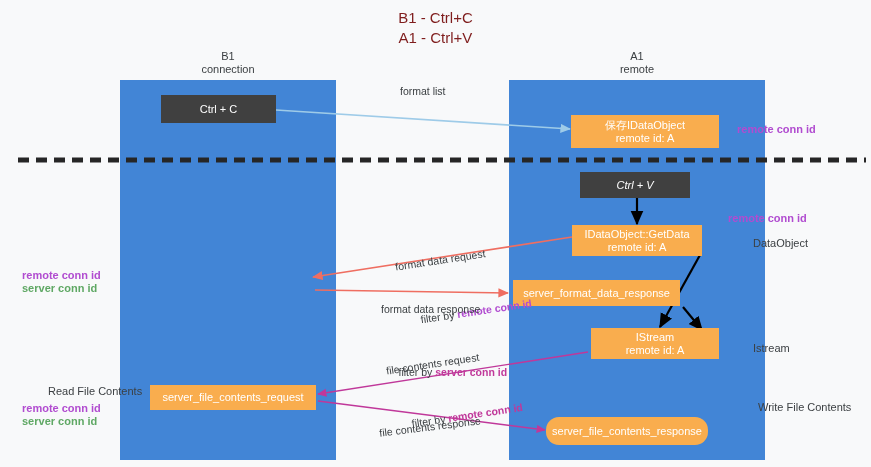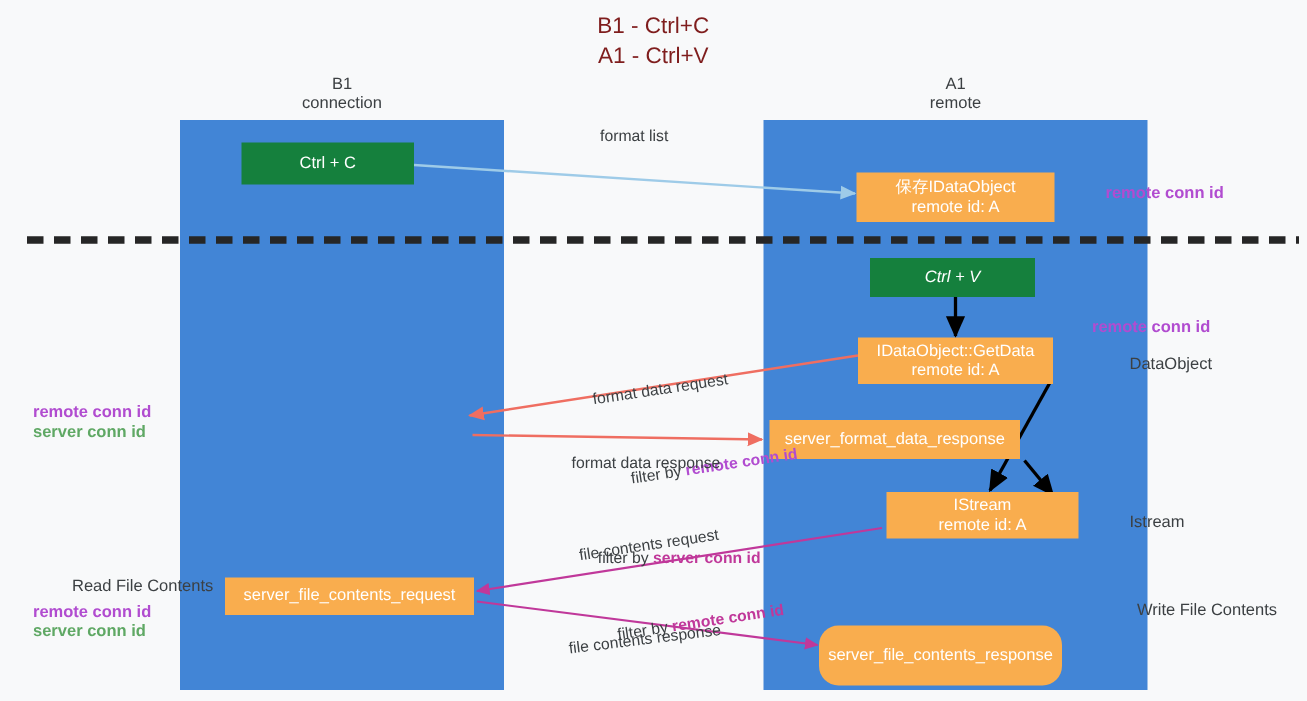--- a/index.html
+++ b/index.html
@@ -54,21 +54,21 @@
     display: flex;
     align-items: center;
     justify-content: center;
     text-align: center;
     color: #ffffff;
     font-size: 11px;
     line-height: 13px;
     white-space: pre;
     box-sizing: border-box;
   }
-  .node.green { background: #15803d; }
+  .node.green { background: #404040; }
   .node.orange { background: #f9ad4e; }
 
   
   .sidelabel {
     font-size: 11px;
     color: #3c4043;
     line-height: 14px;
     white-space: pre;
     padding-left: 24px;
   }
@@ -138,37 +138,37 @@
   <div class="abs title">B1 - Ctrl+C
 A1 - Ctrl+V</div>
 
   <div class="abs colhead" style="left:120px; top:50px; width:216px;">B1
 connection</div>
   <div class="abs colhead" style="left:509px; top:50px; width:256px;">A1
 remote</div>
 
   <div class="abs node green" style="left:161px; top:95px; width:115px; height:28px;">Ctrl + C</div>
 
-  <div class="abs node orange" style="left:571px; top:115px; width:132px; height:33px;">保存IDataObject
+  <div class="abs node orange" style="left:571px; top:115px; width:148px; height:33px;">保存IDataObject
 remote id: A</div>
 
   <div class="abs node green" style="left:580px; top:172px; width:110px; height:26px;font-style:italic;">Ctrl + V</div>
 
   <div class="abs node orange" style="left:572px; top:225px; width:130px; height:31px;">IDataObject::GetData
 remote id: A</div>
 
 
   <div class="abs node orange" style="left:513px; top:280px; width:167px; height:26px;">server_format_data_response</div>
 
   <div class="abs node orange" style="left:591px; top:328px; width:128px; height:31px;">IStream
 remote id: A</div>
 
   <div class="abs node orange" style="left:150px; top:385px; width:166px; height:25px;">server_file_contents_request</div>
 
-  <div class="abs node orange" style="left:546px; top:417px; width:162px; height:40px;border-radius:13px;">server_file_contents_response</div>
+  <div class="abs node orange" style="left:546px; top:417px; width:162px; height:28px;border-radius:13px;">server_file_contents_response</div>
 
   <div class="abs connlabel purple" style="left:737px; top:122px;">remote conn id</div>
 
   <div class="abs connlabel purple" style="left:728px; top:211px;">remote conn id</div>
 
   <div class="abs sidelabel" style="left:729px; top:236px;">DataObject</div>
 
   <div class="abs sidelabel" style="left:729px; top:341px;">Istream</div>
 
   <div class="abs sidelabel" style="left:734px; top:400px;">Write File Contents</div>

